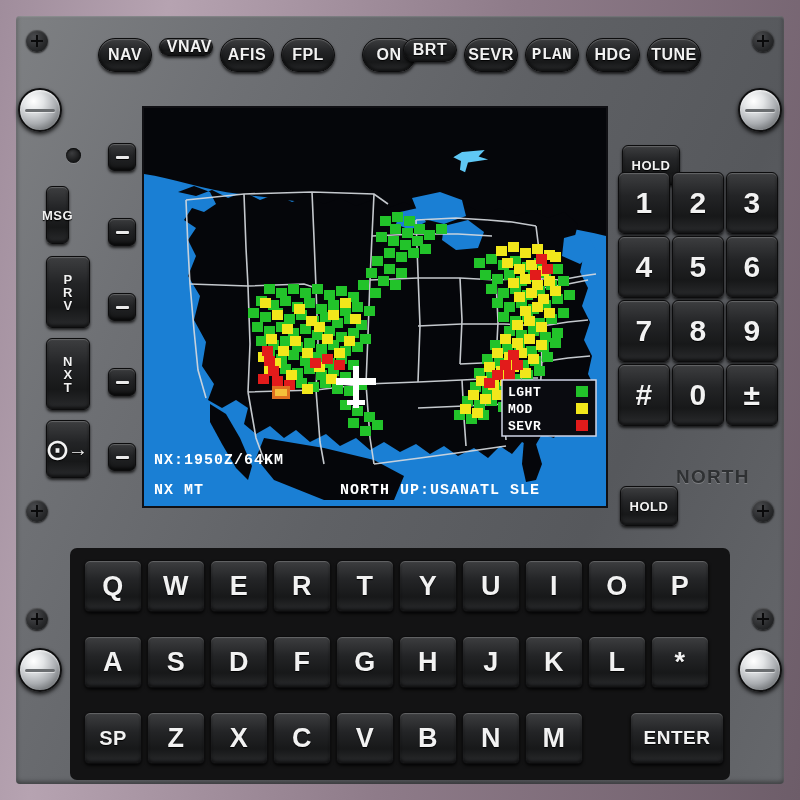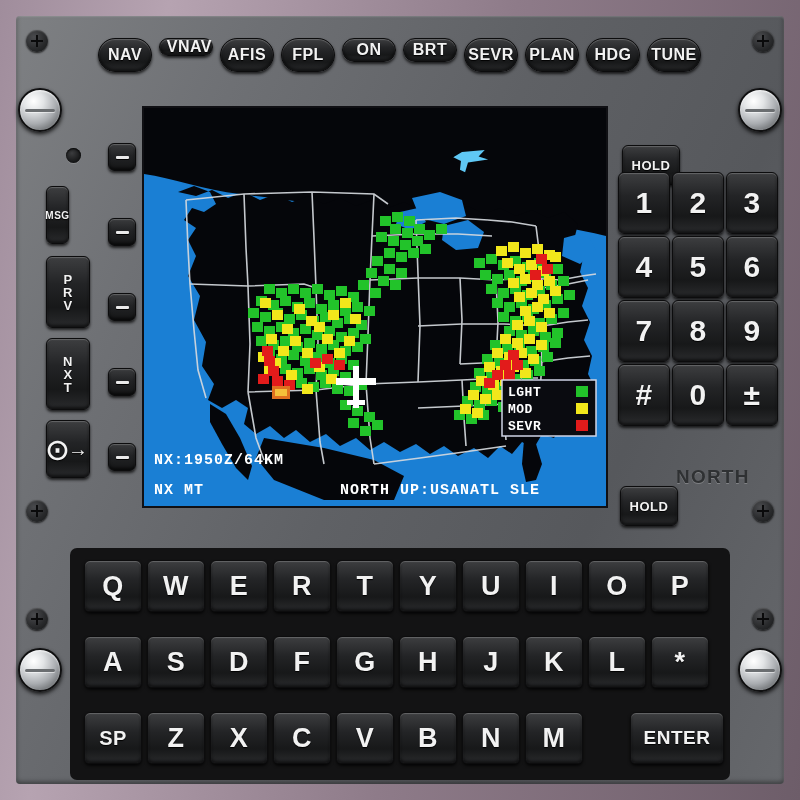--- a/index.html
+++ b/index.html
@@ -117,42 +117,42 @@
       </div>
       <div class="key topkey" style="left: 159px; top: 38px; width: 54px; height: 18px; justify-content: flex-end;">
         <span>VNAV</span>
       </div>
       <div class="key topkey" style="left: 220px; top: 38px; width: 54px; height: 34px;">
         <span>AFIS</span>
       </div>
       <div class="key topkey" style="left: 281px; top: 38px; width: 54px; height: 34px;">
         <span>FPL</span>
       </div>
-      <div class="key topkey" style="left: 342px; top: 38px; width: 54px; height: 24px;">
+      <div class="key topkey" style="left: 362px; top: 38px; width: 54px; height: 34px;">
         <span>ON</span>
       </div>
       <div class="key topkey" style="left: 403px; top: 38px; width: 54px; height: 24px;">
         <span>BRT</span>
       </div>
       <div class="key topkey" style="left: 464px; top: 38px; width: 54px; height: 34px;">
         <span>SEVR</span>
       </div>
-      <div class="key topkey" style="left: 525px; top: 38px; width: 54px; height: 34px;">
+      <div class="key topkey" style="left: 525px; top: 38px; width: 54px; height: 34px; font-family: Liberation Mono, monospace;">
         <span>PLAN</span>
       </div>
       <div class="key topkey" style="left: 586px; top: 38px; width: 54px; height: 34px;">
         <span>HDG</span>
       </div>
       <div class="key topkey" style="left: 647px; top: 38px; width: 54px; height: 34px;">
         <span>TUNE</span>
       </div>
     </div>
 
   <div id="leftkeys">
-      <div class="key" style="left: 46px; top: 186px; width: 23px; height: 58px; font-size: 10px; text-align: center;">
+      <div class="key" style="left: 46px; top: 186px; width: 23px; height: 58px; font-size: 13px; text-align: center;">
         <span>MSG</span>
       </div>
       <div class="key vert" style="left: 46px; top: 256px; width: 44px; height: 72px;">
         <span>P</span>
         <span>R</span>
         <span>V</span>
       </div>
       <div class="key vert" style="left: 46px; top: 338px; width: 44px; height: 72px;">
         <span>N</span>
         <span>X</span>

